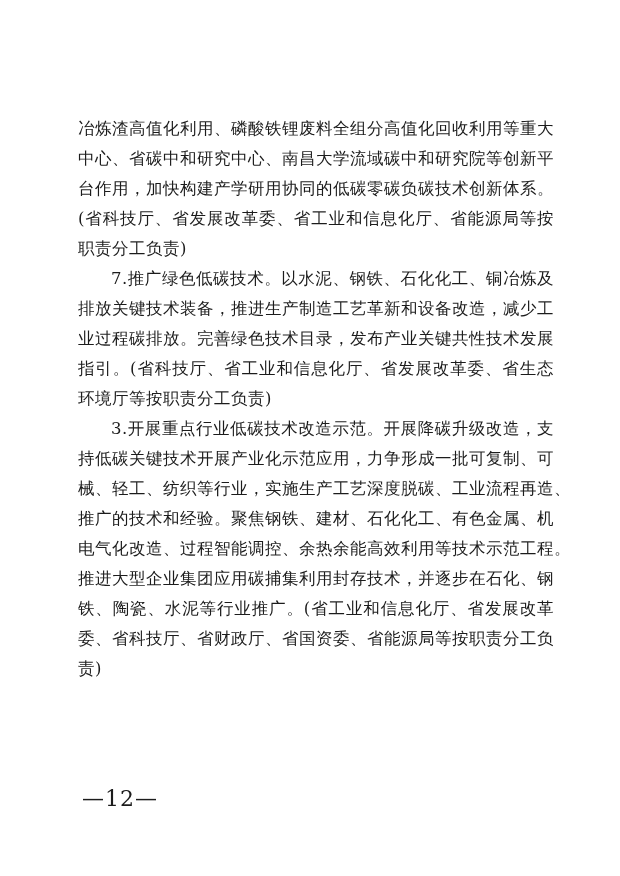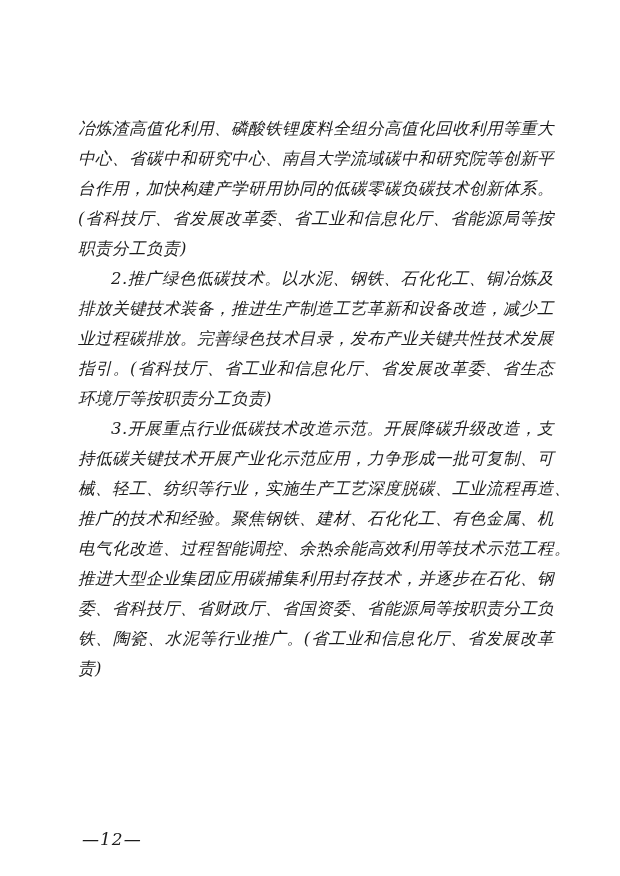--- a/index.html
+++ b/index.html
@@ -8,21 +8,20 @@
     background: #ffffff;
   }
   .page {
     position: relative;
     width: 620px;
     height: 876px;
     background: #ffffff;
     overflow: hidden;
     font-family: "DejaVu Serif", "Liberation Serif", serif;
     color: #1c1c1c;
-    font-style: italic;
   }
   .text-column {
     position: absolute;
     left: 78px;
     top: 114px;
     width: 476px;
   }
   .line {
     font-size: 16.5px;
     line-height: 30px;
@@ -34,47 +33,47 @@
   }
   .line.last {
     text-align-last: left;
   }
   .line.indent {
     text-indent: 2em;
   }
   .footer {
     position: absolute;
     left: 82px;
-    top: 828px;
-    font-size: 17px;
+    top: 788px;
+    font-size: 22px;
     line-height: 22px;
     font-family: "DejaVu Serif", "Liberation Serif", serif;
     color: #1c1c1c;
     letter-spacing: 1px;
   }
 </style>
 </head>
 <body>
 
 <div class="page">
   <div class="text-column">
       <div class="line">冶炼渣高值化利用、磷酸铁锂废料全组分高值化回收利用等重大</div>
       <div class="line">中心、省碳中和研究中心、南昌大学流域碳中和研究院等创新平</div>
       <div class="line">台作用，加快构建产学研用协同的低碳零碳负碳技术创新体系。</div>
       <div class="line">(省科技厅、省发展改革委、省工业和信息化厅、省能源局等按</div>
       <div class="line last">职责分工负责)</div>
-      <div class="line indent">2.推广绿色低碳技术。以水泥、钢铁、石化化工、铜冶炼及</div>
+      <div class="line indent">7.推广绿色低碳技术。以水泥、钢铁、石化化工、铜冶炼及</div>
       <div class="line">排放关键技术装备，推进生产制造工艺革新和设备改造，减少工</div>
       <div class="line">业过程碳排放。完善绿色技术目录，发布产业关键共性技术发展</div>
       <div class="line">指引。(省科技厅、省工业和信息化厅、省发展改革委、省生态</div>
       <div class="line last">环境厅等按职责分工负责)</div>
       <div class="line indent">3.开展重点行业低碳技术改造示范。开展降碳升级改造，支</div>
       <div class="line">持低碳关键技术开展产业化示范应用，力争形成一批可复制、可</div>
       <div class="line">械、轻工、纺织等行业，实施生产工艺深度脱碳、工业流程再造、</div>
       <div class="line">推广的技术和经验。聚焦钢铁、建材、石化化工、有色金属、机</div>
       <div class="line">电气化改造、过程智能调控、余热余能高效利用等技术示范工程。</div>
       <div class="line">推进大型企业集团应用碳捕集利用封存技术，并逐步在石化、钢</div>
+      <div class="line">铁、陶瓷、水泥等行业推广。(省工业和信息化厅、省发展改革</div>
       <div class="line">委、省科技厅、省财政厅、省国资委、省能源局等按职责分工负</div>
-      <div class="line">铁、陶瓷、水泥等行业推广。(省工业和信息化厅、省发展改革</div>
       <div class="line last">责)</div>
     </div>
   <div class="footer">—12—</div>
 </div>
 
 </body></html>

